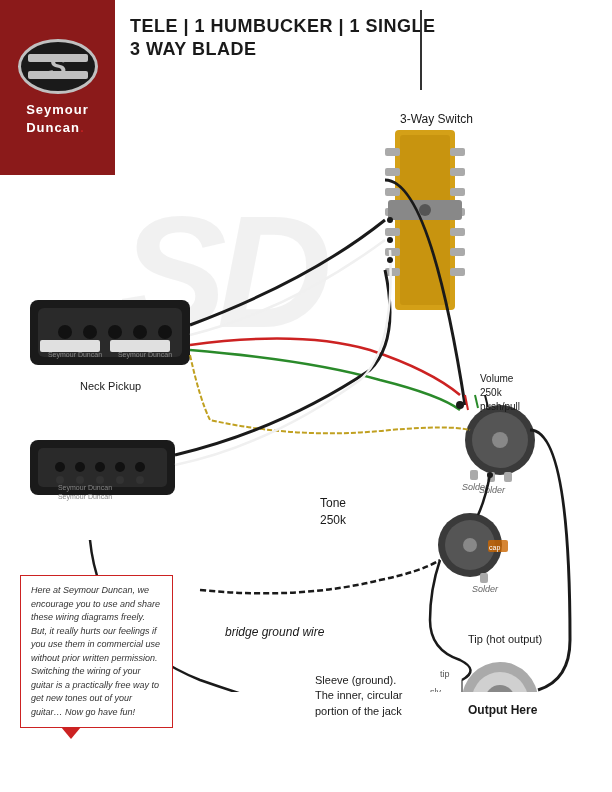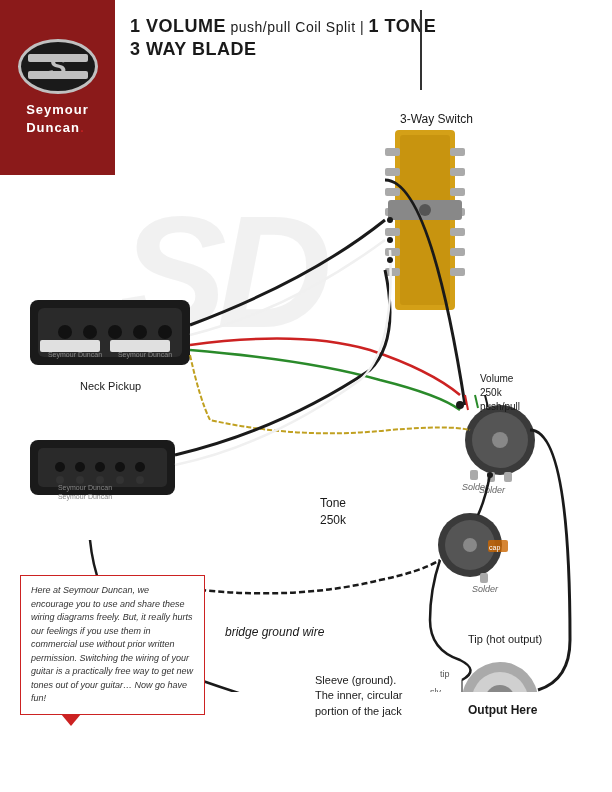--- a/index.html
+++ b/index.html
@@ -210,21 +210,21 @@
       top: 703px; left: 468px;
       font-size: 12px;
       font-weight: bold;
     }
 
     
     .disclaimer {
       position: absolute;
       top: 575px;
       left: 20px;
-      width: 185px;
+      width: 153px;
       border: 1.5px solid #cc2222;
       background: #fff;
       padding: 8px 10px;
       font-size: 9px;
       line-height: 1.5;
       font-style: italic;
       color: #333;
       z-index: 10;
     }
 
@@ -248,23 +248,21 @@
   <div class="logo-oval">
     <span class="logo-s">S</span>
   </div>
   <div>
     <span class="logo-text-seymour">Seymour</span><br>
     <span class="logo-text-duncan">Duncan</span><span class="logo-dot">.</span>
   </div>
 </div>
 
 <div class="title-area">
-  <div class="title-sub">
-    <span>1 VOLUME</span><span class="normal" style="font-weight:400;font-size:14px;"> push/pull Coil Split | </span><span>1 TONE</span>
-  </div>
+  <div class="title-main">TELE | 1 HUMBUCKER | 1 SINGLE</div>
   <div class="title-sub2">3 WAY BLADE</div>
 </div>
 
 <div class="divider-v"></div>
 
 <div class="watermark">SD</div>
 
 <svg class="diagram-svg" viewBox="0 0 612 692" xmlns="http://www.w3.org/2000/svg">
 
   <rect x="395" y="130" width="60" height="180" rx="4" fill="#d4a017"></rect>

